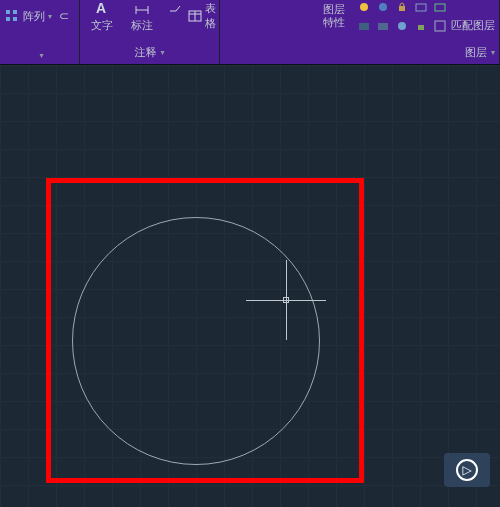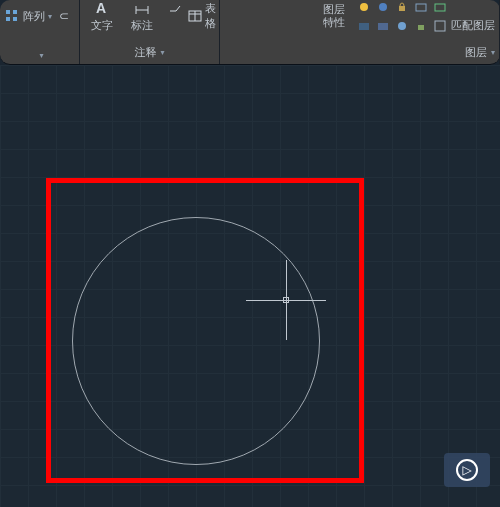--- a/index.html
+++ b/index.html
@@ -7,25 +7,24 @@
       width: 500px;
       height: 507px;
       background: #1a2530;
       font-family: "Microsoft YaHei", sans-serif;
       color: #c0c8d0;
       font-size: 11px;
       overflow: hidden;
       position: relative;
     }
     .ribbon {
-      background: #404040;
+      background: #4c1d95;
       height: 65px;
       display: flex;
       border-bottom: 1px solid #0a1018;
-      border-radius: 10px;
     }
     .ribbon-panel {
       display: flex;
       flex-direction: column;
       border-right: 1px solid #1a2028;
       padding: 2px 4px;
       position: relative;
     }
     .panel-row {
       display: flex;

